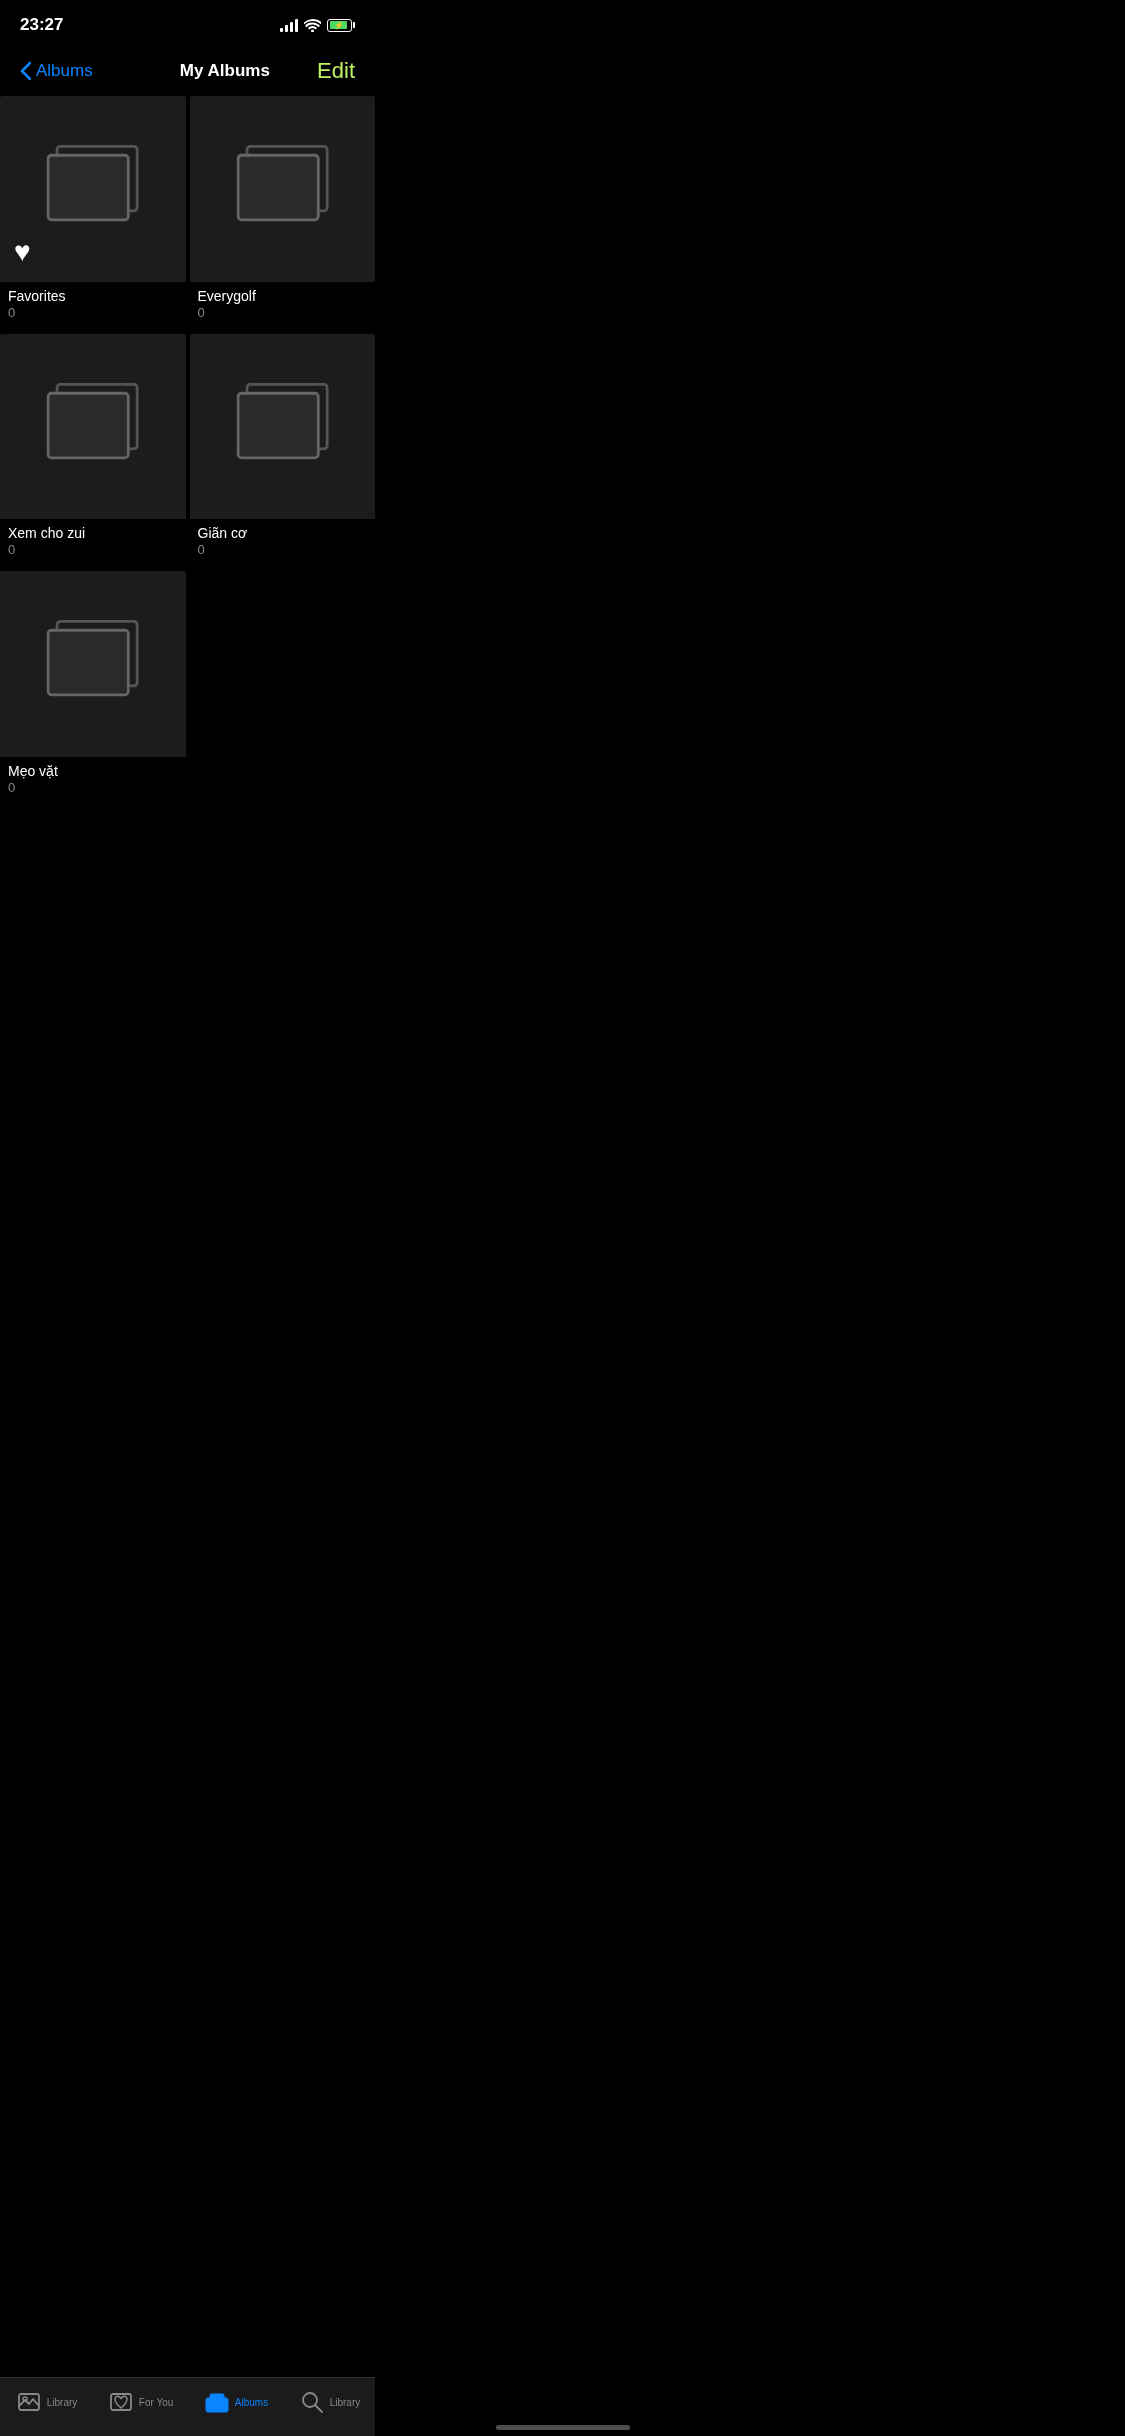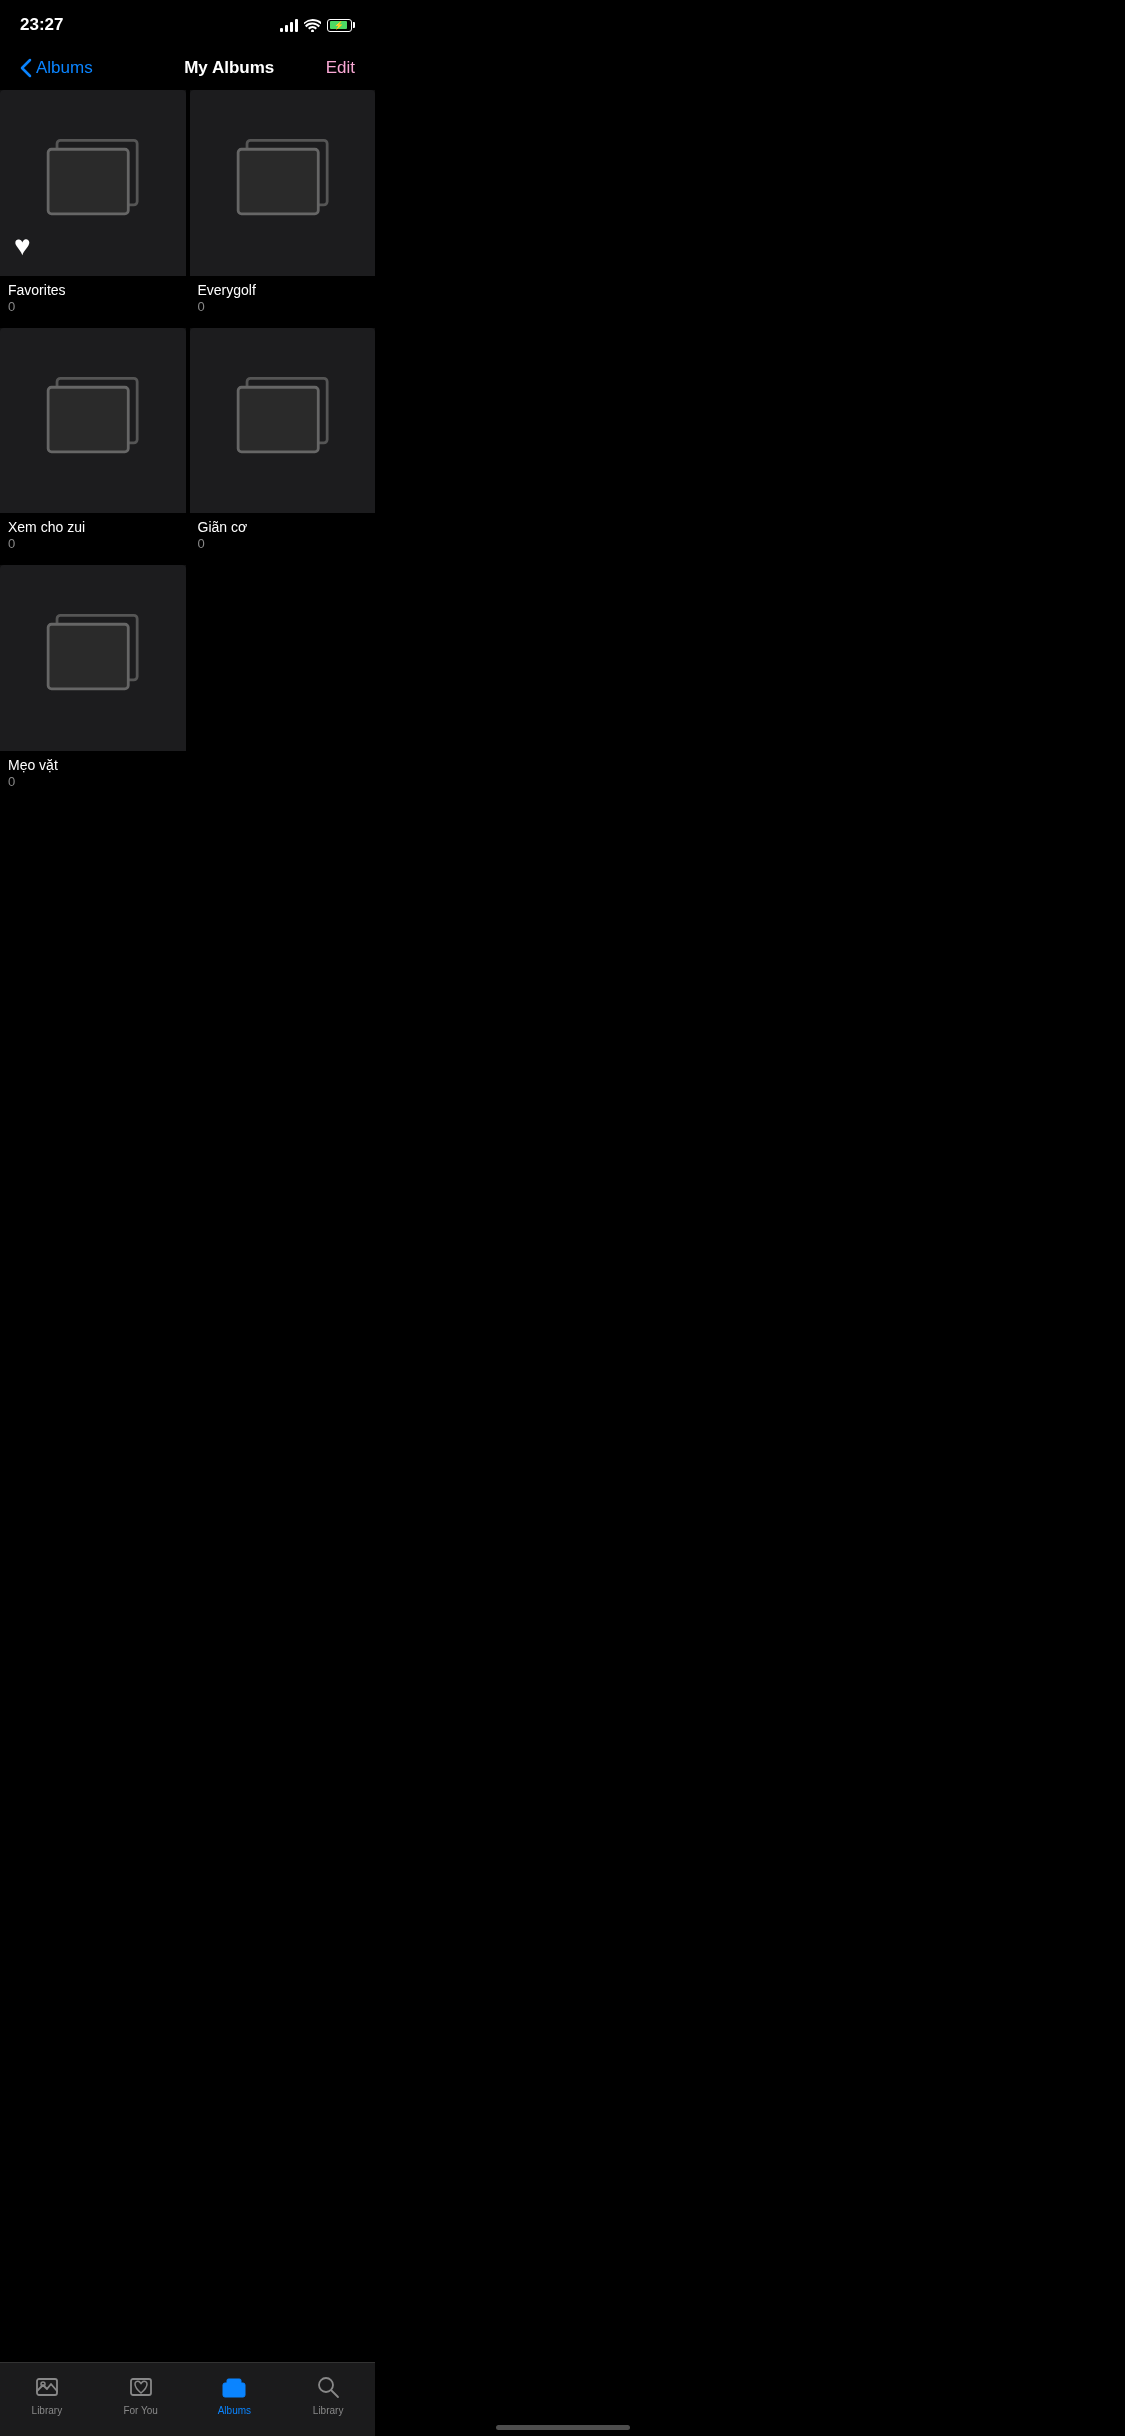--- a/index.html
+++ b/index.html
@@ -115,22 +115,22 @@
     }
 
     .nav-title {
       font-size: 17px;
       font-weight: 600;
       color: #fff;
       margin-left: 40px;
     }
 
     .nav-edit {
-      color: #f9a8d4;
-      font-size: 17px;
+      color: #bef264;
+      font-size: 22px;
       cursor: pointer;
     }
 
     
     .albums-grid {
       display: grid;
       grid-template-columns: 1fr 1fr;
       gap: 4px;
       padding: 0 0 4px 0;
       overflow-y: auto;
@@ -239,21 +239,20 @@
       background: rgba(28, 28, 30, 0.95);
       border-top: 0.5px solid #333;
       display: flex;
       justify-content: space-around;
       align-items: center;
       padding: 10px 0 20px;
     }
 
     .tab-item {
       display: flex;
-      flex-direction: column;
       align-items: center;
       gap: 4px;
       cursor: pointer;
       min-width: 60px;
     }
 
     .tab-icon {
       width: 28px;
       height: 28px;
       display: flex;

